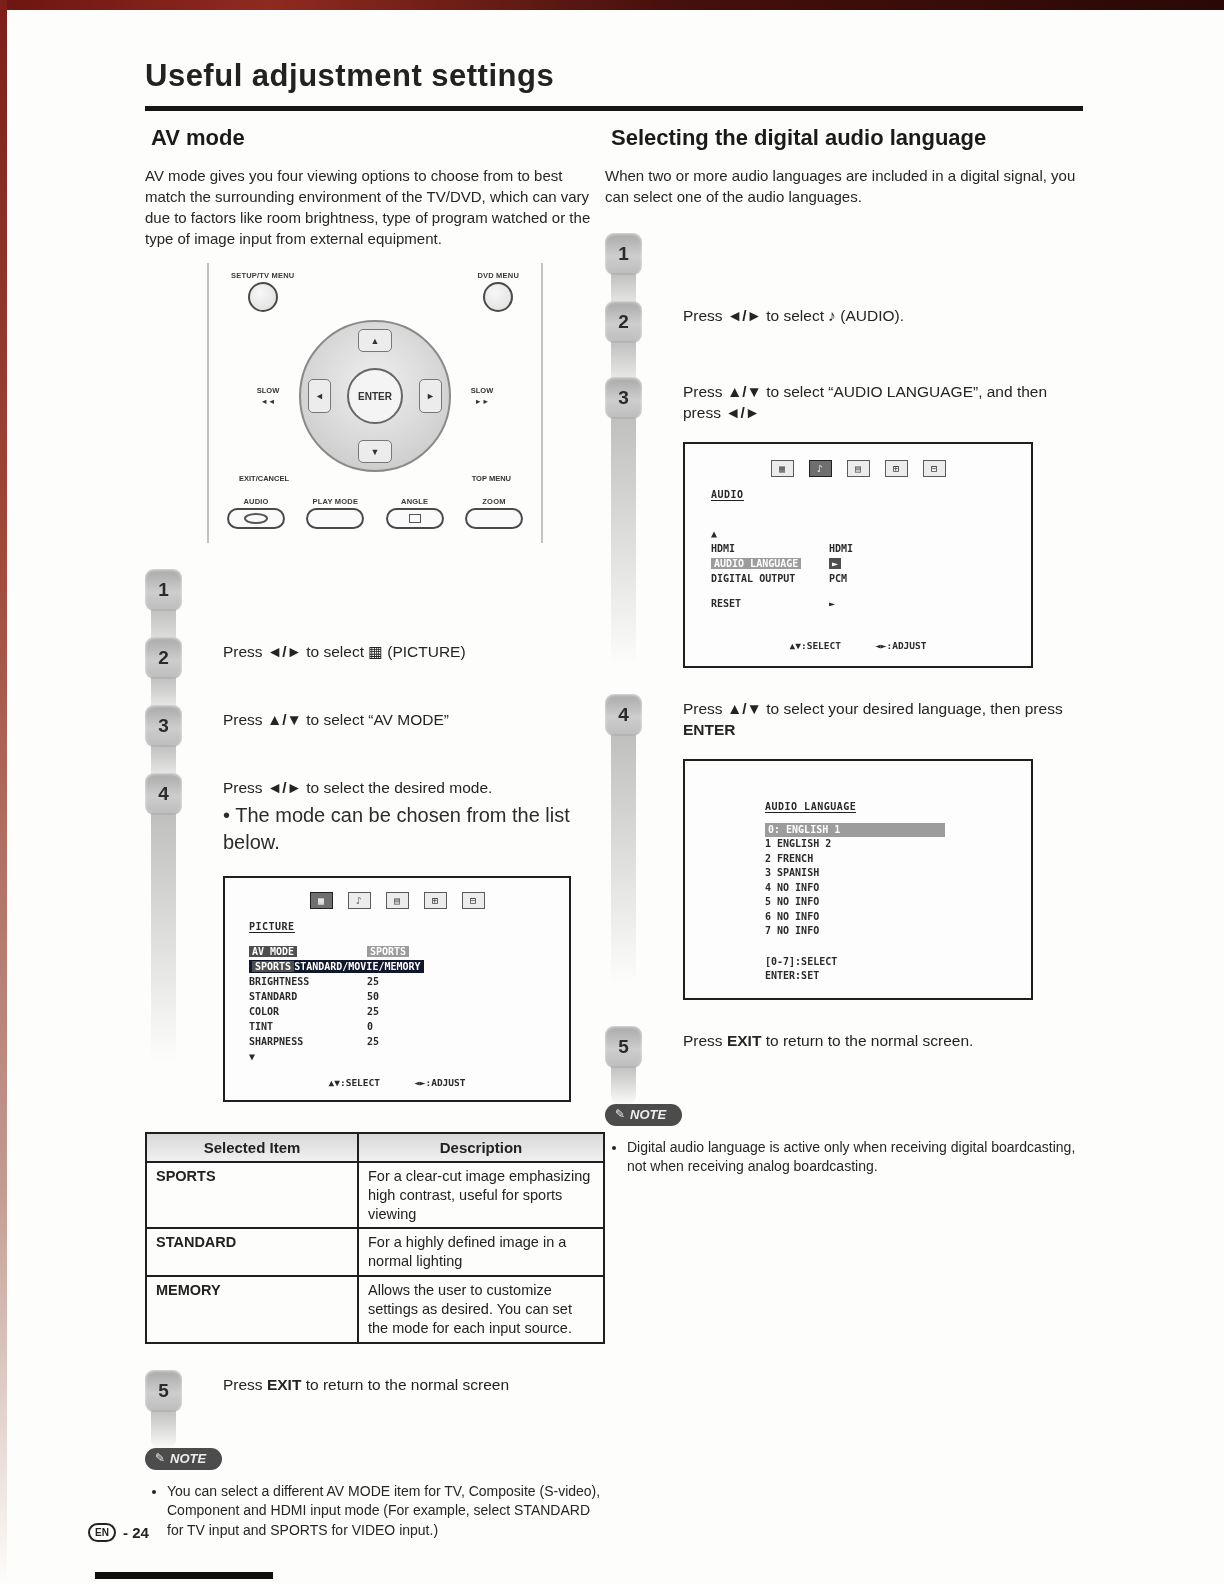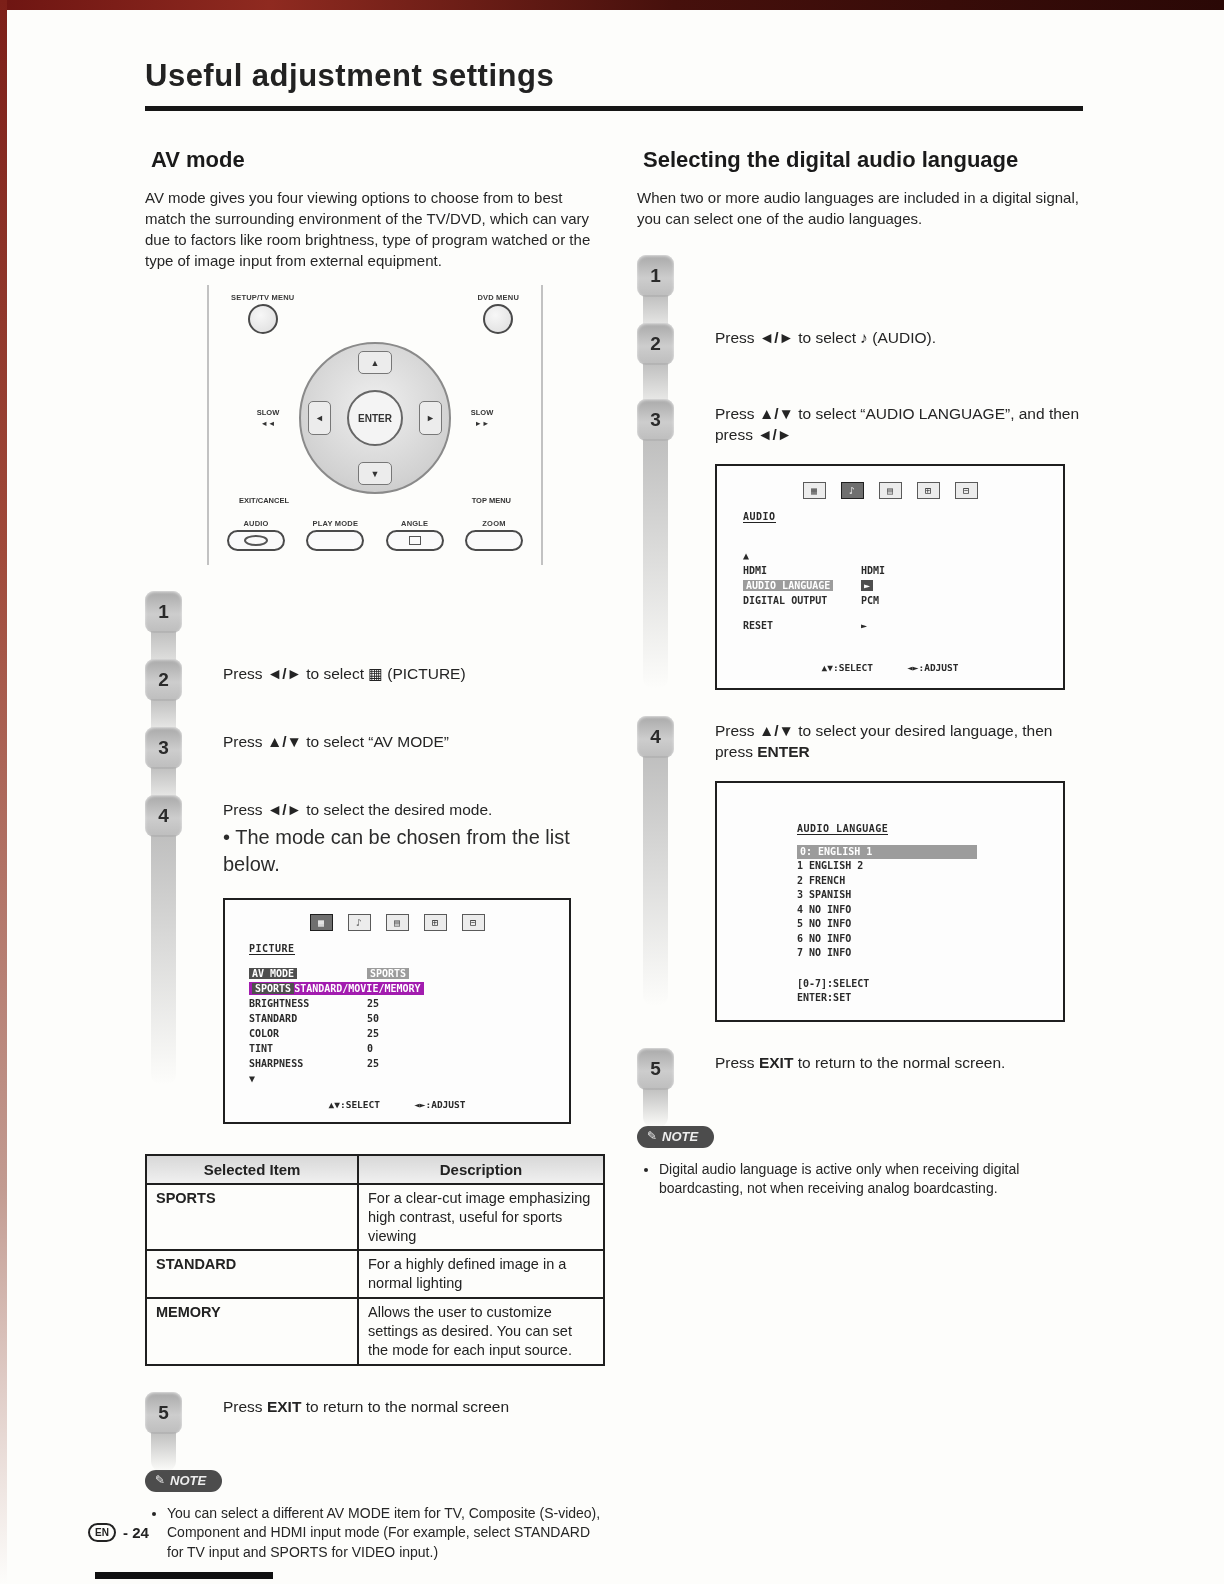--- a/index.html
+++ b/index.html
@@ -14,21 +14,21 @@
     background:linear-gradient(90deg,#6e1512,#8f2a20 22%,#46100c 55%,#2a0806 100%); }
   .edge-left { position:absolute; top:0; left:0; bottom:0; width:7px;
     background:linear-gradient(180deg,#7c1f18,#a04a3a 35%,#c29b91 75%,rgba(200,160,150,0)); }
   .edge-bottom-bar { position:absolute; left:95px; bottom:5px; width:178px; height:7px; background:#101010; }
 
   .page-inner { position:absolute; left:145px; top:58px; width:938px; }
 
   h1.page-title { font-size:31px; font-weight:bold; margin:0; letter-spacing:.5px;
     border-bottom:5px solid #161616; padding-bottom:12px; color:#222; }
 
-  .columns { display:flex; gap:32px; margin-top:32px; }
+  .columns { display:flex; margin-top:10px; }
   .col-left { width:460px; flex:none; }
   .col-right { flex:1; }
 
   h2.section-title { font-size:22px; font-weight:bold; margin:4px 0 14px 6px; color:#1a1a1a; }
   p.intro { font-size:15px; line-height:1.4; margin:0 0 8px 0; color:#262626; }
 
   
   .remote { width:336px; margin:14px auto 4px; border-left:2px solid #c2c2c2; border-right:2px solid #c2c2c2;
     padding:8px 16px 14px; }
   .remote-top { display:flex; justify-content:space-between; padding:0 6px;align-items:center; }
@@ -77,21 +77,21 @@
   .lang-box    { margin:18px 0 0 78px; width:350px; min-height:224px; padding:40px 0 14px 80px; }
   .icons-row { display:flex; gap:15px; justify-content:center; margin-bottom:12px; }
   .micon { width:23px; height:17px; border:1.5px solid #5a5a5a; background:#ececec; color:#4a4a4a;
     display:flex; align-items:center; justify-content:center; font-size:10px; }
   .micon.active { background:#6f6f6f; color:#fff; border-color:#1f1f1f; }
   .menu-title { display:inline-block; border-bottom:1.5px solid #222; margin-bottom:10px; letter-spacing:.5px; }
   .mline { display:flex; margin:2px 0; line-height:1.3; align-items:baseline; }
   .mlabel { width:118px; flex:none; }
   .hl { background:#9c9c9c; color:#fff; padding:0 3px; }
   .hl-dark { background:#4e4e4e; color:#fff; padding:0 3px; }
-  .opts-band { background:#a21caf; color:#fff; padding:0 3px; }
+  .opts-band { background:#0f172a; color:#fff; padding:0 3px; }
   .mfooter { display:flex; gap:34px; justify-content:center; margin-top:14px; font-size:9.5px; }
   .up-hint { margin:2px 0 1px 0; }
   .gap-sm { height:8px; } .gap-md { height:14px; }
   .lang-item { line-height:1.45; }
   .lang-item.hl-band { background:#9c9c9c; color:#fff; width:180px; padding:0 3px; }
   .lang-footer { margin-top:16px; line-height:1.45; }
 
   
   table.desc-table { border-collapse:collapse; width:100%; margin-top:30px; font-size:14.5px; color:#222; }
   .desc-table th { border:2.5px solid #1f1f1f; background:linear-gradient(180deg,#d8d8d8,#f0f0f0);

